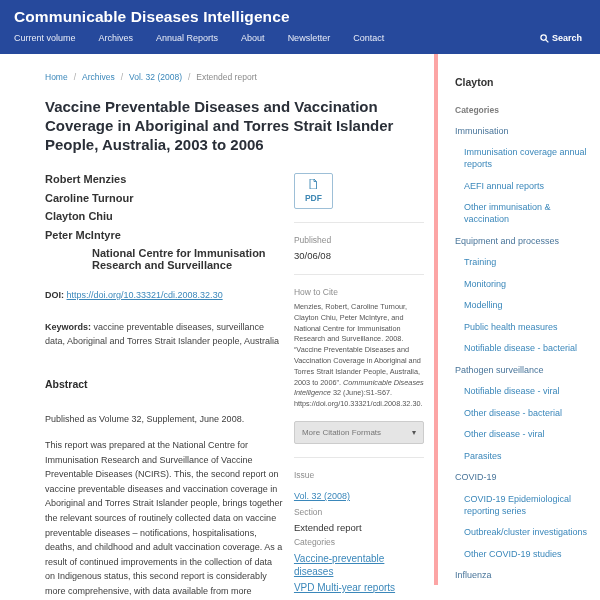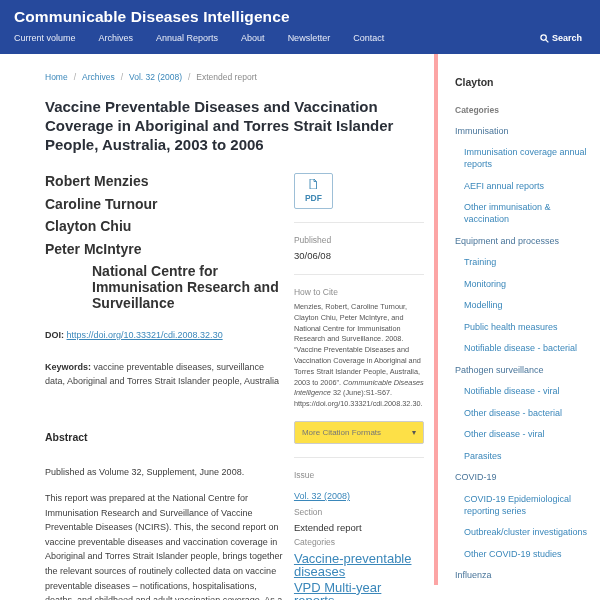--- a/index.html
+++ b/index.html
@@ -28,44 +28,44 @@
   .crumb-current { color:#8a8a8a; }
   .crumb-sep { color:#aaa; }
 
   h1.article-title { font-size:15px; line-height:19px; color:#2a2f38; margin-top:15px; font-weight:bold; }
 
   .cols { display:flex; margin-top:19px; }
   .leftcol { width:248px; }
   .metacol { width:135px; margin-left:10px; }
 
   
-  .author { font-size:14px; font-weight:bold; color:#333; margin-bottom:6.5px; }
+  .author { font-size:11px; font-weight:bold; color:#333; margin-bottom:6.5px; }
   .affil { margin-top:1px;margin-left:47px; }
   .doi-row { font-size:9px; color:#333; margin-top:19px; }
   .doi-row a { color:#3a87ba; }
   .kw-row { font-size:9px; color:#444; margin-top:20px; line-height:14px; }
   .kw-row b { color:#333; }
   h2.subhead { font-size:10.5px; color:#2c2c2c; font-weight:bold; }
-  .abstract-h { margin-top:43px; }
+  .abstract-h { margin-top:30px; }
   .abs-p1 { font-size:9px; color:#3d3d3d; margin-top:24px; }
   .abs-p2 { font-size:9px; color:#3d3d3d; line-height:14.6px; margin-top:14px; }
 
   
   .pdf-btn { display:inline-flex; align-items:center; gap:4px; background:#fff; border:1px solid #9dbfd7;
     border-radius:2px; color:#3f88b4; font-size:8.5px; font-weight:bold; padding:5px 10px;flex-direction:column; }
   .metacol hr { border:none; border-top:1px solid #e7e7e7; margin:13px 0 12px 0; }
   .mlabel { font-size:8.5px; color:#8e8e8e; margin-bottom:5px; }
   .mvalue { font-size:9.5px; color:#333; }
   .citation { font-size:7.3px; color:#555; line-height:10.8px; margin-top:2px; }
   .cite-dd { border:1px solid #ccc; border-radius:2px; color:#777; font-size:8px; padding:6px 7px;
-    display:flex; justify-content:space-between; align-items:center; margin-top:11px; background:#fde047; width:100%; }
+    display:flex; justify-content:space-between; align-items:center; margin-top:11px; background:#e5e5e5; width:100%; }
   .cite-dd .caret { color:#555; font-size:8px; }
   .mlink { font-size:9px; color:#3a87ba; text-decoration:underline; display:inline-block; }
   .gap-t { margin-top:4px; }
-  .mcat-link { font-size:13px; color:#3a87ba; text-decoration:underline; display:block; line-height:13.5px; margin-bottom:2px; }
+  .mcat-link { font-size:10px; color:#3a87ba; text-decoration:underline; display:block; line-height:13.5px; margin-bottom:2px; }
 
   
   .browse-h { font-size:10.5px; font-weight:bold; color:#333; }
   .cat-h { font-size:8.5px; font-weight:bold; color:#7d7d7d; margin-top:17px; }
   .browse-item { display:block; font-size:9px; line-height:12px; text-decoration:none; margin-top:9.5px; }
   .browse-item.top { color:#49759a; }
   .browse-item.sub { color:#3a87ba; padding-left:9px; }
 </style>
 </head>
 <body>

